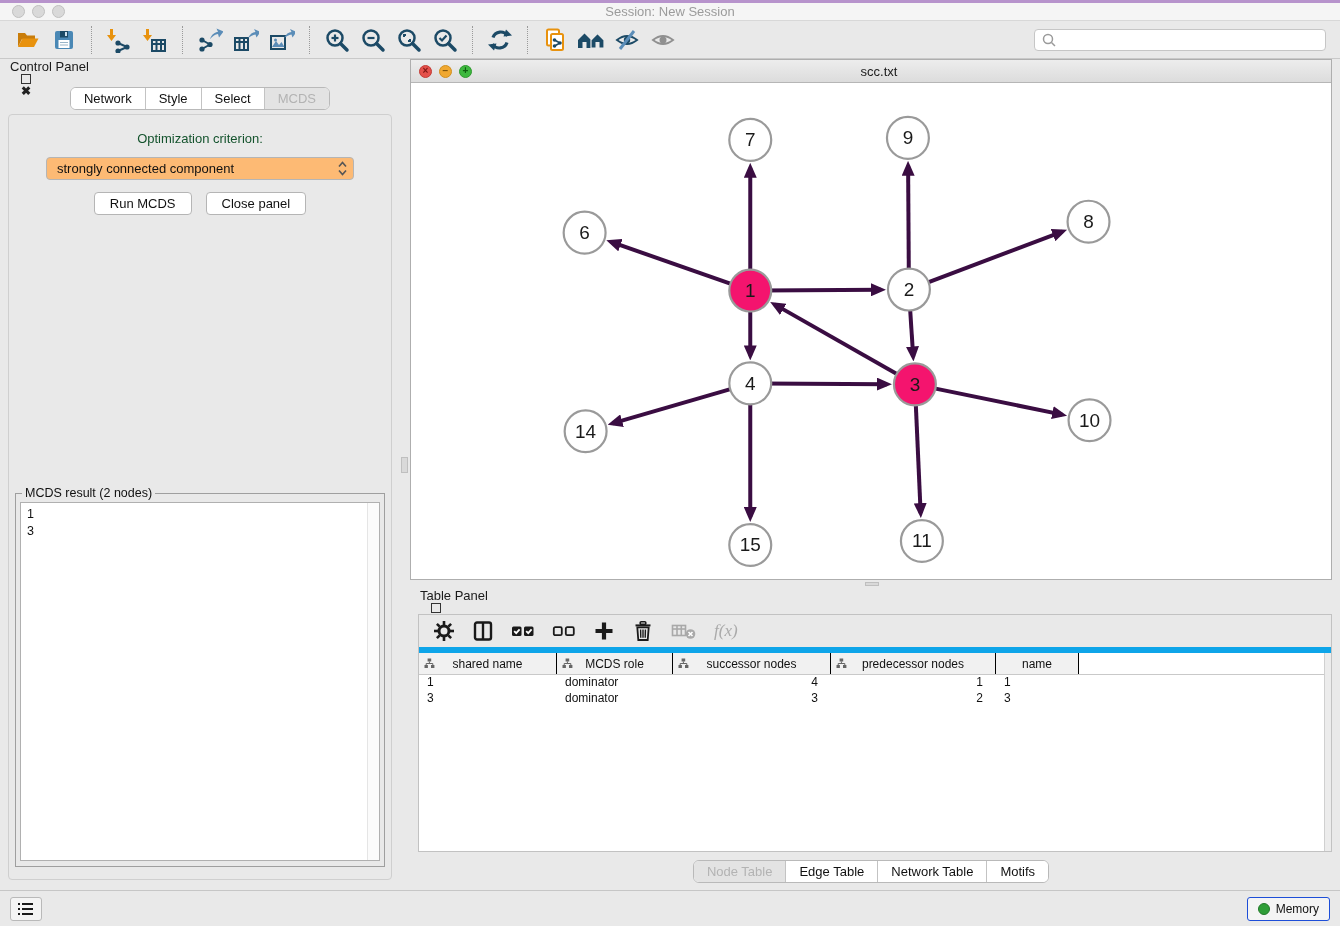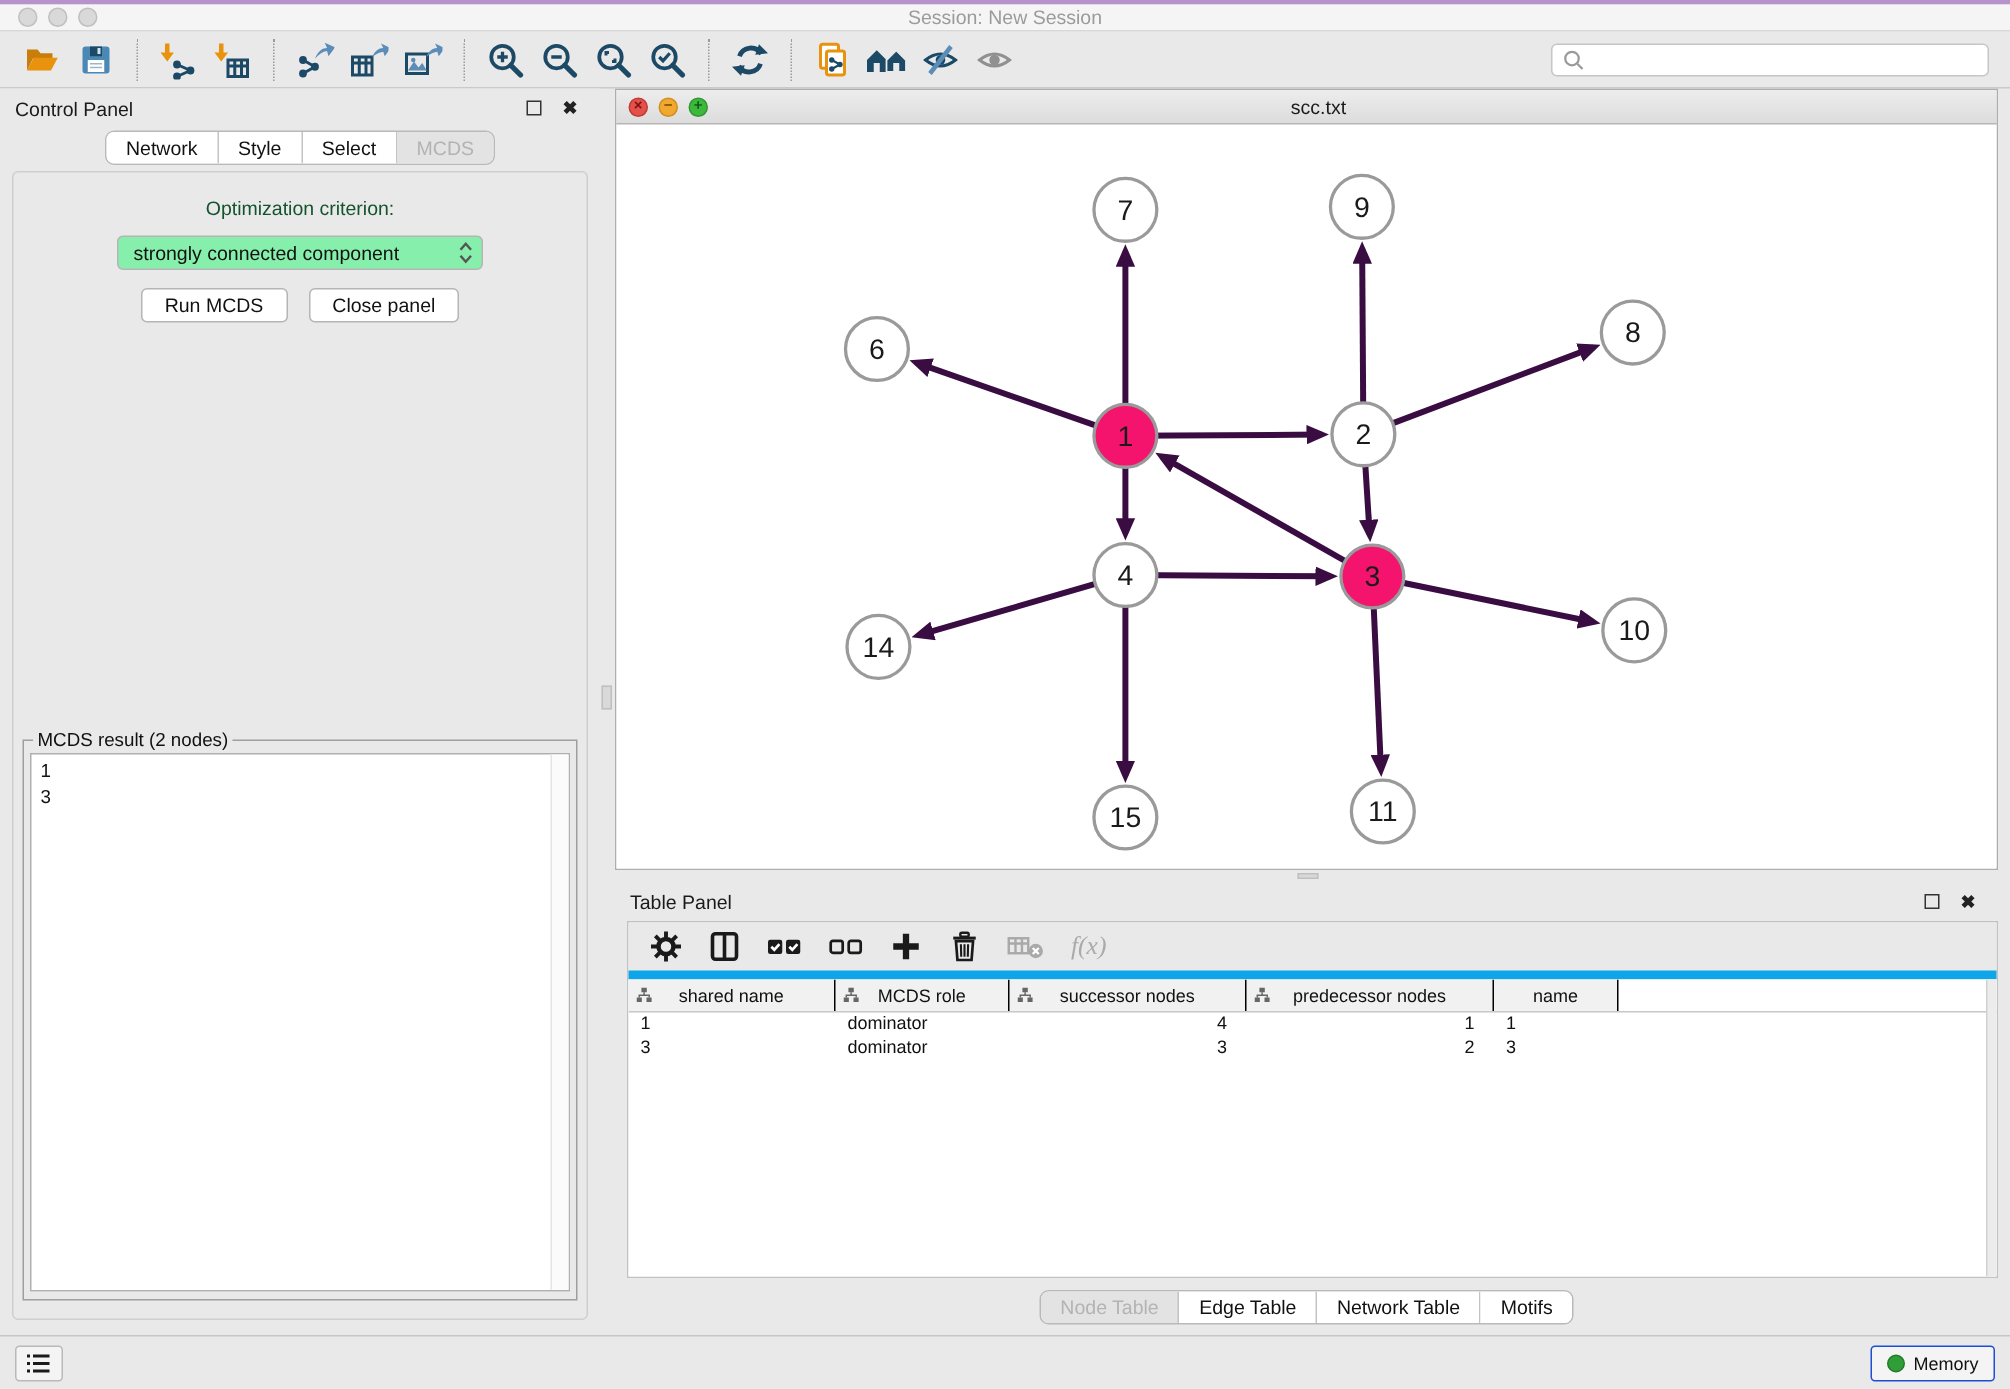--- a/index.html
+++ b/index.html
@@ -18,35 +18,35 @@
   .tb svg { display:block; }
   .tb-sep { width:1px; height:28px; border-left:1px dotted #9a9a9a; margin:0 9px; }
   .search-wrap { margin-left:auto; margin-right:4px; width:292px; height:22px; background:#fff; border:1px solid #c6c6c6; border-radius:4px; display:flex; align-items:center; padding:0 6px; }
   .search-wrap input { border:none; outline:none; flex:1; font-size:12px; font-family:"Liberation Sans",sans-serif; background:transparent; margin-left:4px; }
 
   
   .main { flex:1; display:flex; min-height:0; }
 
   
   .cpanel { width:400px; display:flex; flex-direction:column; background:#e9e9e9; }
-  .panel-head { height:26px; display:flex; align-items:center; padding:0 12px 0 10px; }
+  .panel-head { height:26px; display:flex; align-items:flex-start; padding:0 12px 0 10px;flex-direction:column; }
   .panel-title { font-size:13px; color:#1a1a1a; }
   .panel-head .spacer { flex:1; }
   .ph-btn { width:16px; height:16px; display:flex; align-items:center; justify-content:center; margin-left:8px; background:transparent; border:none; color:#222; font-size:12px; font-weight:bold; }
   .float-square { width:10px; height:10px; border:1.5px solid #333; display:inline-block; }
 
   .segbar { display:flex; justify-content:center; margin:2px 0 0 0; }
   .segwrap { display:inline-flex; border:1px solid #b9b9b9; border-radius:6px; overflow:hidden; background:#fff; }
   .seg { background:#fff; color:#111; padding:3px 13px; font-size:13px; border-right:1px solid #c3c3c3; white-space:nowrap; }
   .seg:last-child { border-right:none; }
   .seg.active { background:#e3e3e3; color:#b3b3b3; }
 
   .cp-content { flex:1; margin:4px 8px 10px 8px; border:1px solid #cfcfcf; border-radius:4px; background:#e9e9e9; display:flex; flex-direction:column; padding:16px 0 8px 0; min-height:0; }
   .opt-label { text-align:center; font-size:13px; color:#14532d; margin-bottom:11px; }
-  .dropdown { width:244px; height:23px; margin:0 auto; background:#86efac; border:1px solid #b5b5b5; border-radius:4px; display:flex; align-items:center; padding:0 6px 0 10px; font-size:13px; color:#111; }
+  .dropdown { width:308px; height:23px; margin:0 auto; background:#fdba74; border:1px solid #b5b5b5; border-radius:4px; display:flex; align-items:center; padding:0 6px 0 10px; font-size:13px; color:#111; }
   .dropdown .dd-label { flex:1; }
   .btn-row { display:flex; justify-content:center; gap:14px; margin-top:12px; }
   .pushbtn { background:#fff; border:1px solid #b5b5b5; border-radius:4px; padding:3px 15px; font-size:13px; color:#111; font-family:"Liberation Sans",sans-serif; }
 
   .groupbox { margin:auto 6px 4px 6px; height:374px; border:1px solid #9f9f9f; position:relative; }
   .groupbox .legend { position:absolute; top:-8px; left:6px; background:#e9e9e9; padding:0 3px; font-size:12.5px; color:#111; }
   .result-area { position:absolute; left:4px; right:4px; top:8px; bottom:5px; background:#fff; border:1px solid #b0b0b0; display:flex; }
   .result-area pre { flex:1; font-family:"Liberation Sans",sans-serif; font-size:12.5px; color:#111; padding:3px 6px; line-height:17px; }
   .scroll-strip { width:12px; background:#fbfbfb; border-left:1px solid #e5e5e5; }
 

